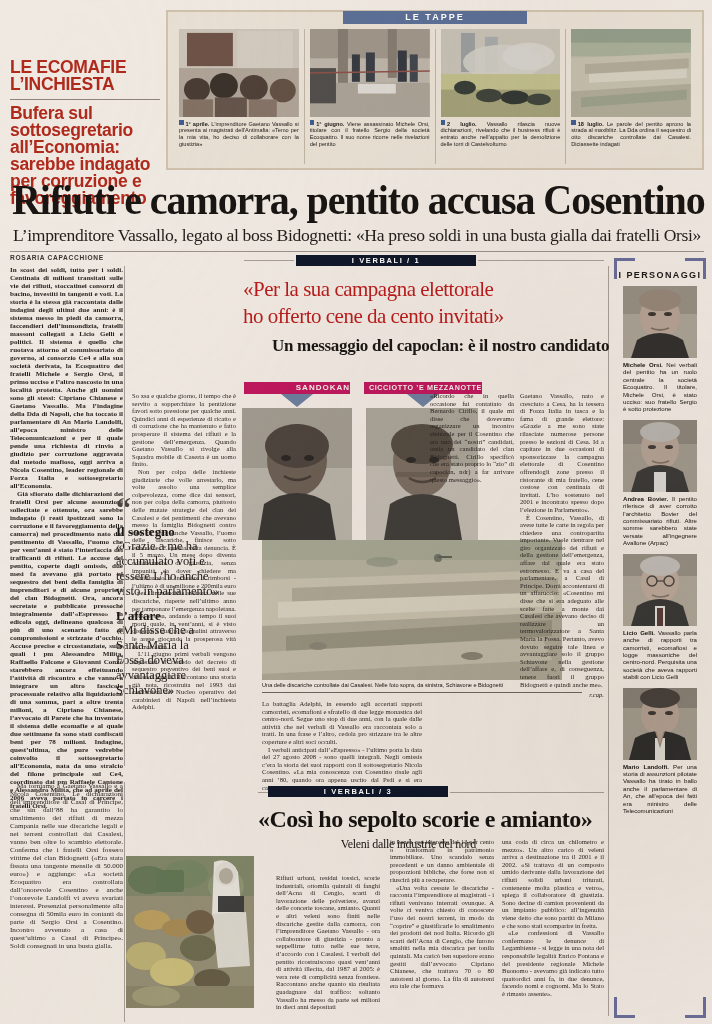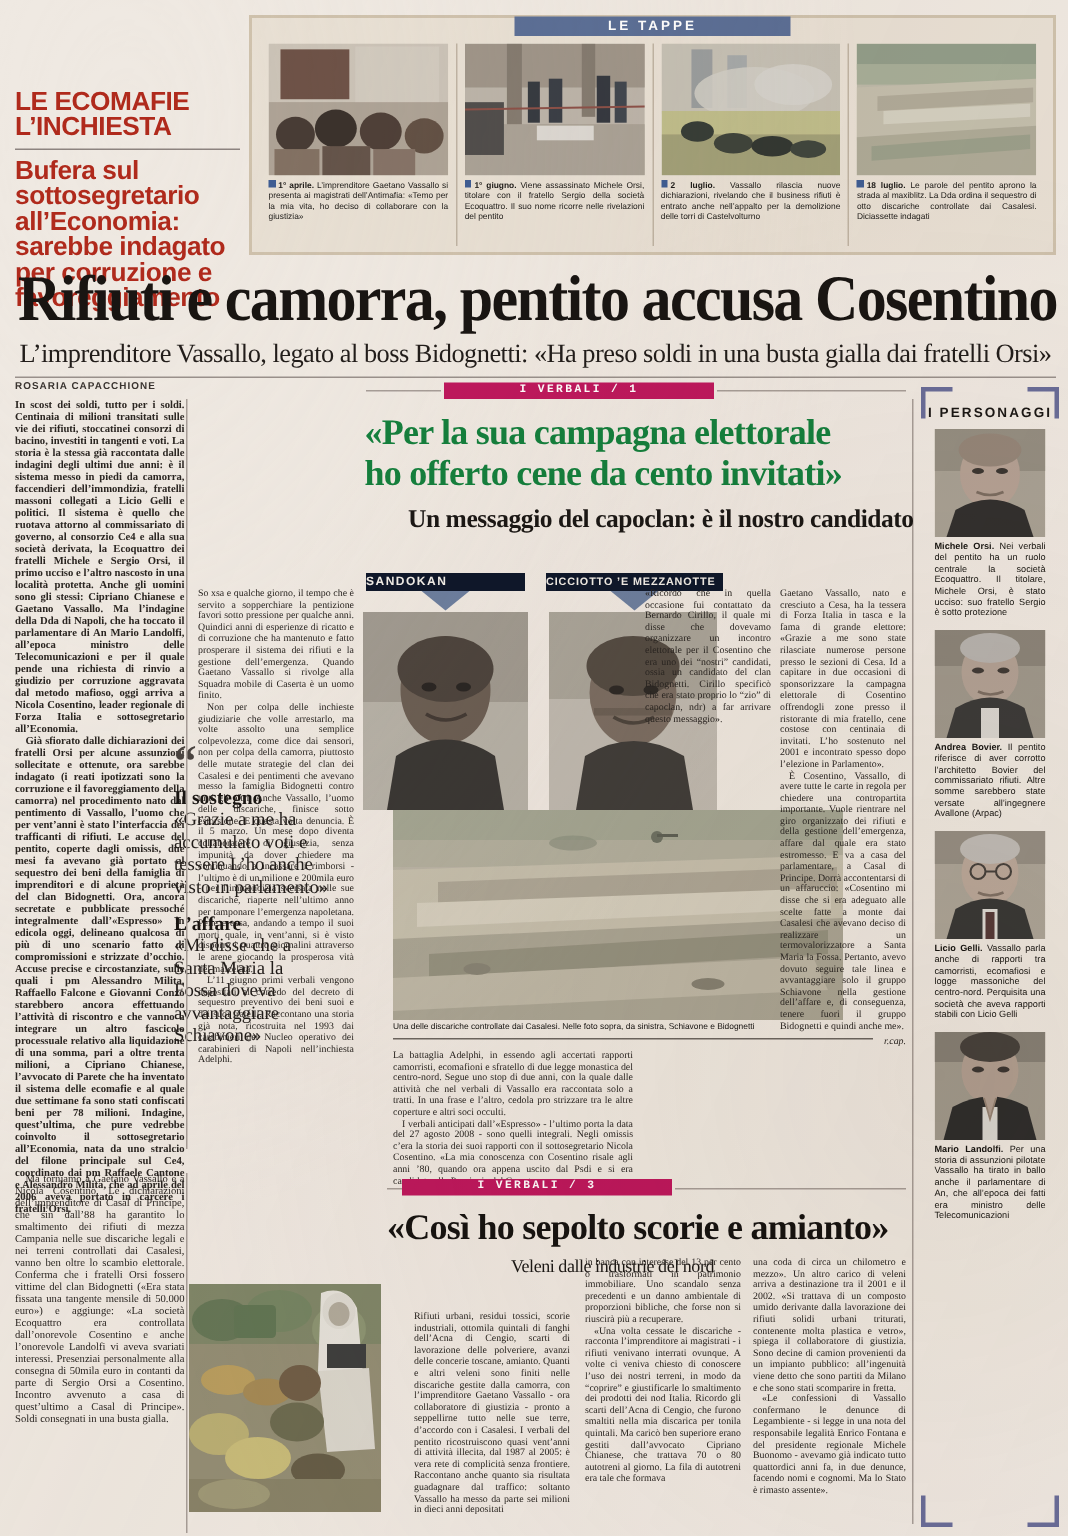--- a/index.html
+++ b/index.html
@@ -58,22 +58,22 @@
   
   .main-head{position:absolute;left:12px;top:178px;width:690px;
     font-family:"Liberation Serif",serif;font-weight:bold;font-size:40px;
     line-height:40px;letter-spacing:-1.1px;color:#191512;white-space:nowrap;
     transform:scaleY(1.08);transform-origin:left top;}
   .main-sub{position:absolute;left:13px;top:225px;width:690px;
     font-size:17.6px;line-height:20px;color:#221d1a;letter-spacing:-.35px;white-space:nowrap;}
   .head-rule{position:absolute;left:10px;top:251px;width:694px;border-bottom:1px solid #9a918c;}
 
   
-  .badge{height:11px;background:#be185d;color:#fff;
-    font-family:Liberation Mono, monospace;font-weight:bold;font-size:7.5px;
+  .badge{height:11px;background:#0f172a;color:#fff;
+    font-family:Liberation Sans, sans-serif;font-weight:bold;font-size:7.5px;
     letter-spacing:1.6px;text-align:center;line-height:11px;}
 
   
   .byline{position:absolute;left:10px;top:254px;width:120px;
     font-family:"Liberation Sans",sans-serif;font-weight:bold;font-size:6.6px;
     letter-spacing:.7px;color:#3a3430;}
   .col-left{position:absolute;left:10px;top:266px;width:113px;
     font-size:7.1px;line-height:8.0px;text-align:justify;color:#2a2521;
     -webkit-hyphens:auto;hyphens:auto;}
   .col-left p{margin:0;text-indent:7px;font-weight:bold;}
@@ -89,31 +89,31 @@
     line-height:20px;color:#4a4440;}
   .pullquote{position:absolute;left:116px;top:524px;width:104px;}
   .pq-title{font-family:"Liberation Serif",serif;font-weight:bold;
     font-size:13px;line-height:15px;color:#181411;}
   .pq-body{font-size:12.5px;line-height:15px;color:#201b18;}
   .pq-gap{height:9px;}
 
   
   .verbali1{position:absolute;left:296px;top:255px;width:180px;}
   .center-head{position:absolute;left:243px;top:276px;width:390px;
-    font-family:"Liberation Serif",serif;font-size:24px;line-height:27px;
-    color:#15803d;letter-spacing:-.5px;font-weight:bold;}
+    font-family:"Liberation Serif",serif;font-size:21px;line-height:27px;
+    color:#b91c1c;letter-spacing:-.5px;}
   .center-sub{position:absolute;left:244px;top:336px;width:390px;
     font-family:"Liberation Serif",serif;font-weight:bold;font-size:17px;
     line-height:19px;color:#1b1714;letter-spacing:-.3px;white-space:nowrap;margin-left:28px;}
 
   
   .mugtag{position:absolute;width:106px;}
-  .mugtag .tag{height:12px;background:#0f172a;color:#f2efe9;
+  .mugtag .tag{height:12px;background:#be185d;color:#f2efe9;
     font-family:"Liberation Sans",sans-serif;font-weight:bold;font-size:8px;
-    letter-spacing:1px;text-align:left;line-height:12px;}
+    letter-spacing:1px;text-align:right;line-height:12px;}
   .mugtag .arrow{width:0;height:0;margin:0 auto;
     border-left:16px solid transparent;border-right:16px solid transparent;
     border-top:13px solid #6d7f9f;}
 
   .mugphoto{position:absolute;overflow:hidden;filter:saturate(.45) contrast(.95);}
 
   
   .aerial{position:absolute;left:262px;top:540px;width:300px;height:140px;overflow:hidden;
     filter:saturate(.55) contrast(.95);}
   .aerial-cap{position:absolute;left:262px;top:682px;width:320px;

